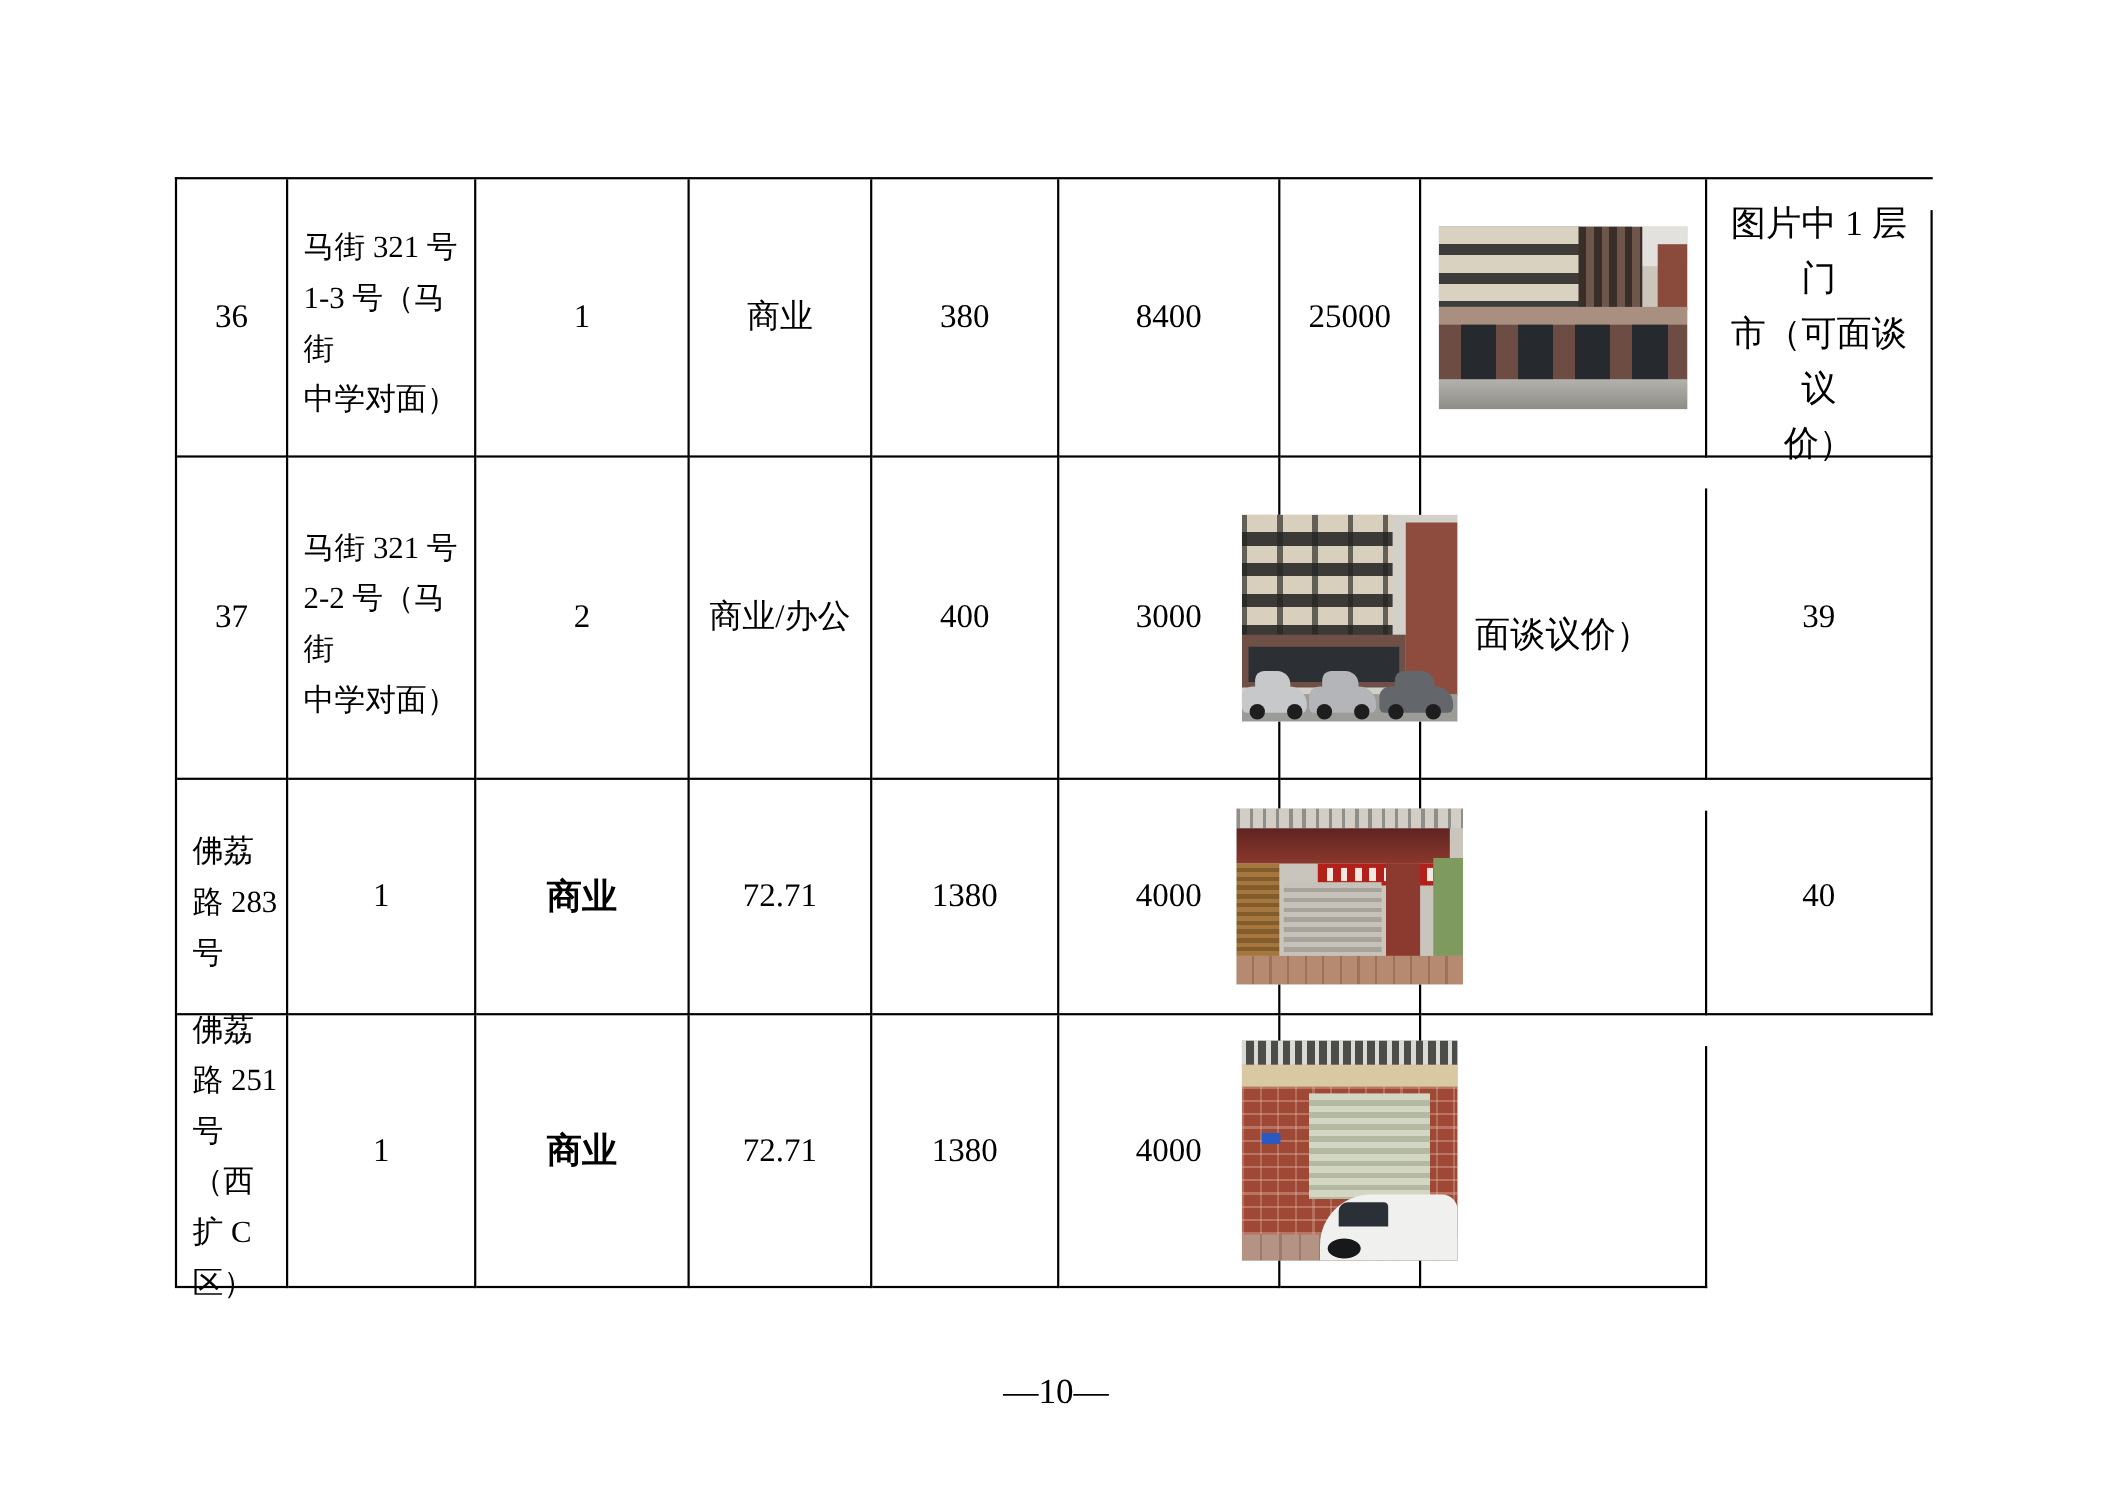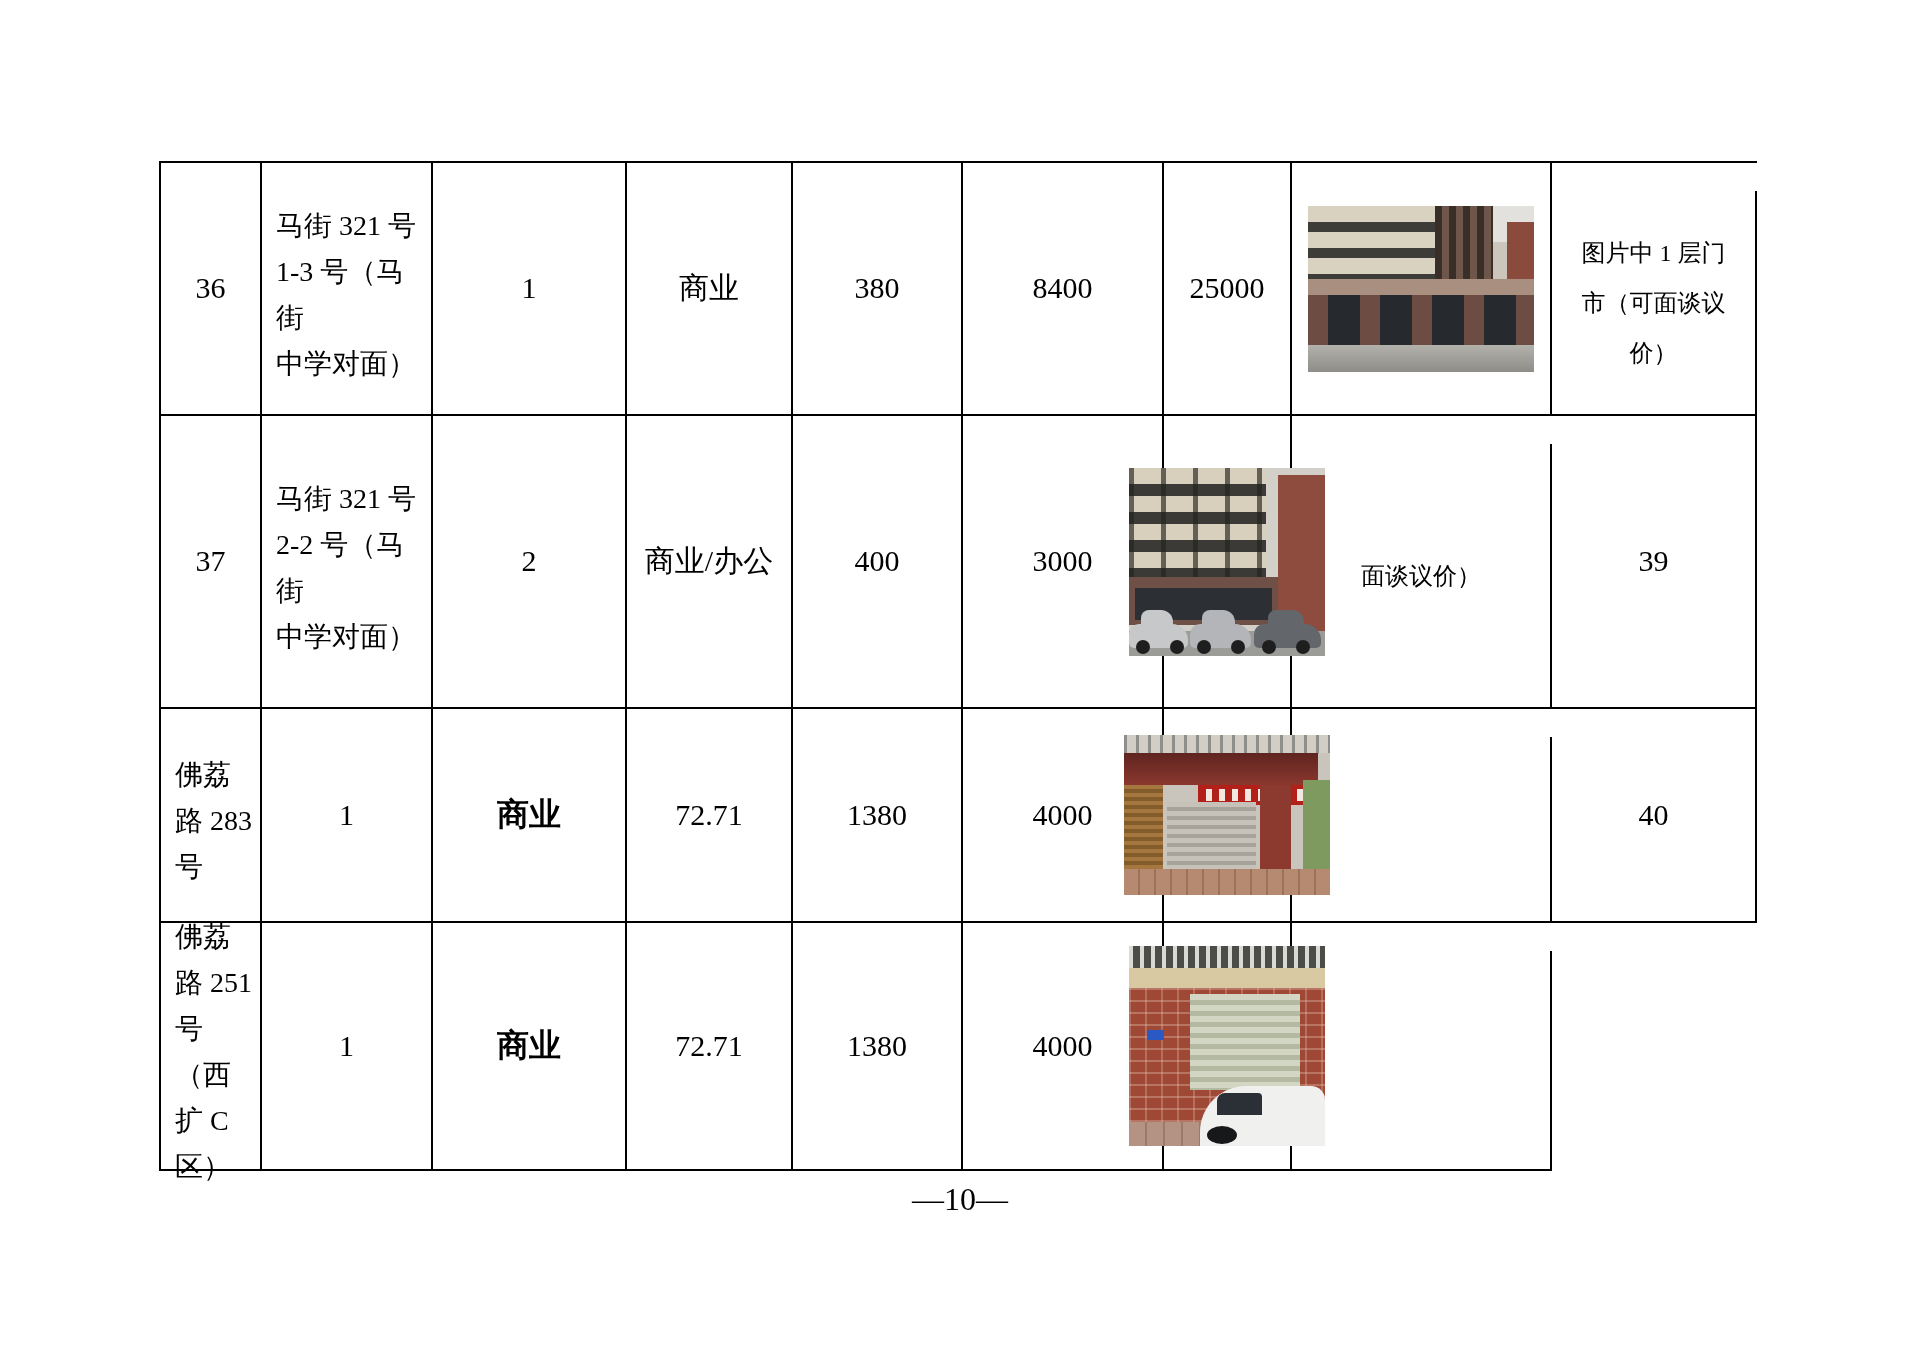--- a/index.html
+++ b/index.html
@@ -8,21 +8,21 @@
 
   .grid{position:absolute;left:159px;top:161px;
         display:grid;
         grid-template-columns:101px 171px 194px 166px 170px 201px 128px 260px 205px;
         grid-template-rows:253px 293px 214px 248px;
         border-top:2px solid #000;border-left:2px solid #000;}
   .cell{border-right:2px solid #000;border-bottom:2px solid #000;box-sizing:border-box;
         display:flex;flex-direction:column;align-items:center;justify-content:center;
         font-size:30px;line-height:1.35;}
   .cell.address{align-items:flex-start;padding:12px 8px 0 14px;font-size:28px;line-height:46px;}
-  .cell.note{font-size:24px;line-height:50px;padding:0 8px;text-align:center;margin-top:28px;}
+  .cell.note{font-size:32px;line-height:50px;padding:0 8px;text-align:center;margin-top:28px;}
   .cell.bold{font-weight:700;font-size:32px;}
   .cell.photo-cell{padding:0;}
 
   
   .ph{position:relative;overflow:hidden;}
 
   .pa{width:226px;height:166px;background:#cbc5bb;}
   .pa .sky{position:absolute;right:0;top:0;width:34%;height:22%;background:#e2e1de;}
   .pa .floors{position:absolute;left:0;top:0;width:78%;height:44%;
       background:repeating-linear-gradient(180deg,#d9d2c0 0 16px,#3d3c38 16px 26px);}
@@ -82,21 +82,21 @@
   .pd .plate{position:absolute;left:9%;top:42%;width:9%;height:5%;background:#2b59c3;}
   .pd .pave{position:absolute;left:0;bottom:0;width:100%;height:12%;
       background:repeating-linear-gradient(90deg,#b49384 0 16px,#9a7a6a 16px 18px);}
   .pd .car{position:absolute;right:0;bottom:0;width:64%;height:30%;background:#f0f0ee;
       border-radius:46px 14px 0 0;}
   .pd .car::before{content:"";position:absolute;left:14%;top:12%;width:36%;height:36%;
       background:#2b2f36;border-radius:8px 4px 0 0;}
   .pd .car::after{content:"";position:absolute;left:6%;bottom:4%;width:24%;height:30%;
       background:#17181a;border-radius:50%;}
 
-  .footer{position:absolute;left:0;top:1181px;width:100%;text-align:center;font-size:32px;}
+  .footer{position:absolute;left:0;top:1246px;width:100%;text-align:center;font-size:32px;}
 </style>
 </head>
 <body>
 
 <div class="page">
 
   <div class="grid">
 
     <div class="cell">36</div>
     <div class="cell address">

